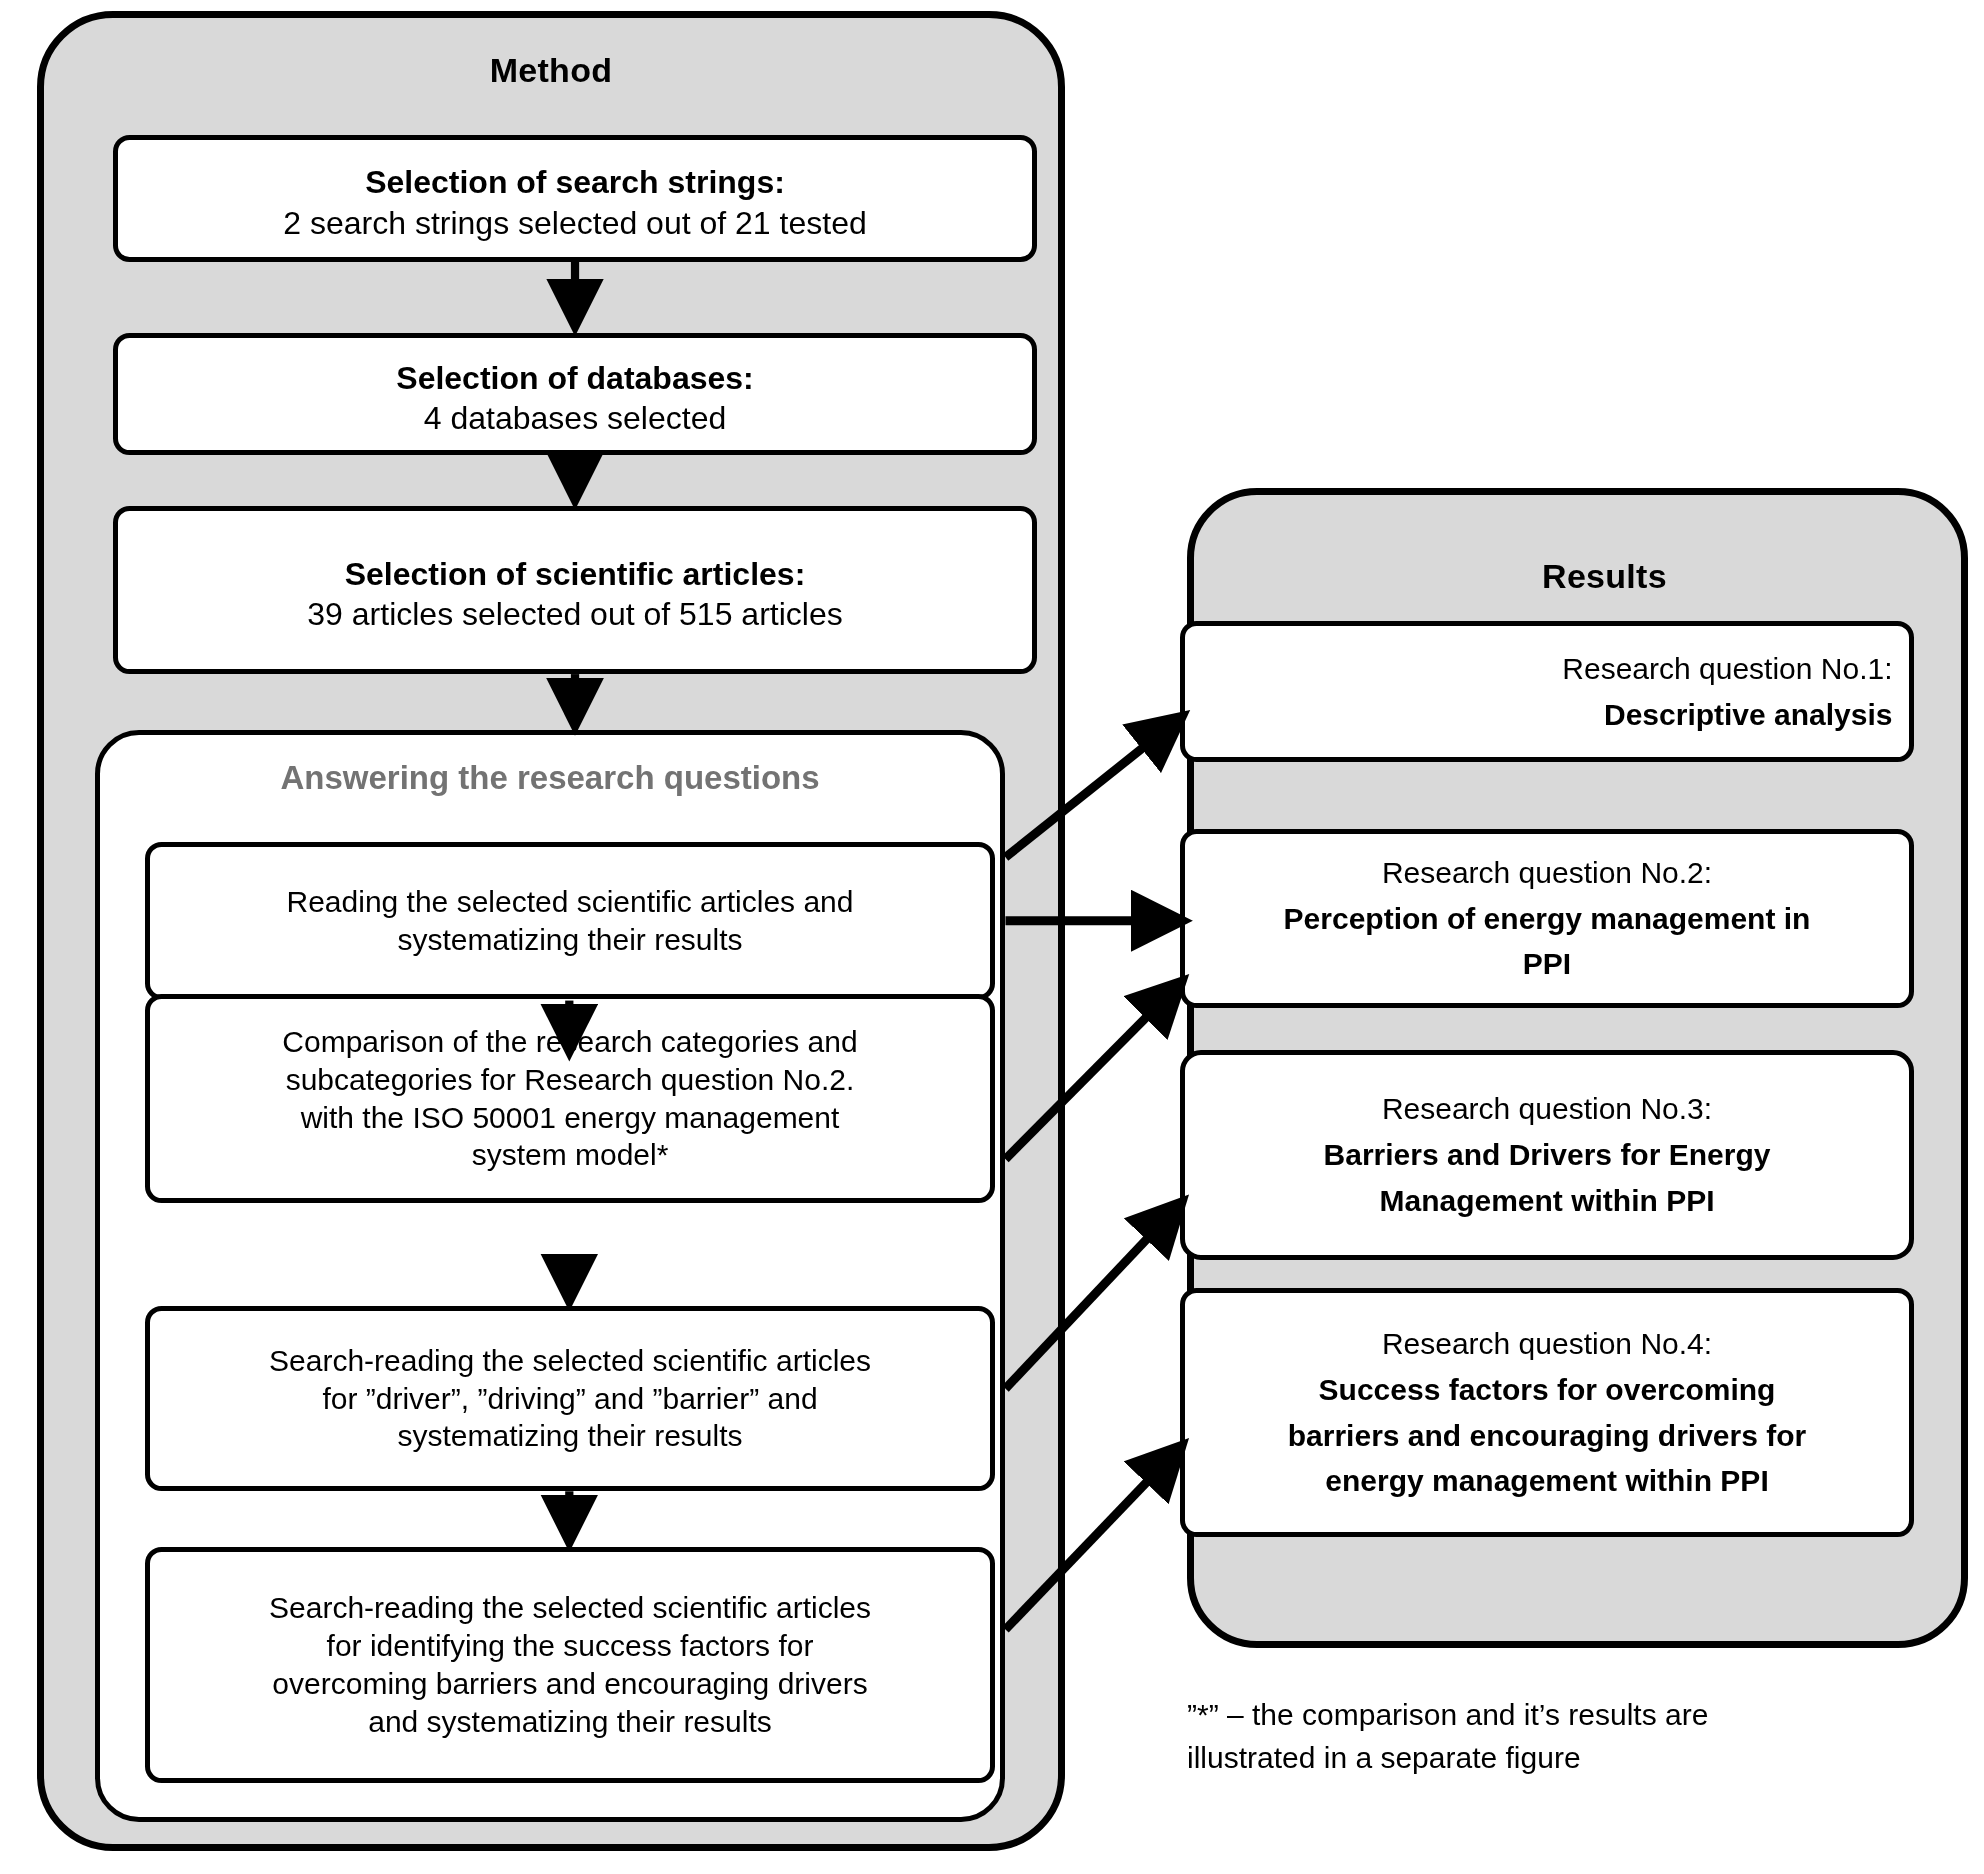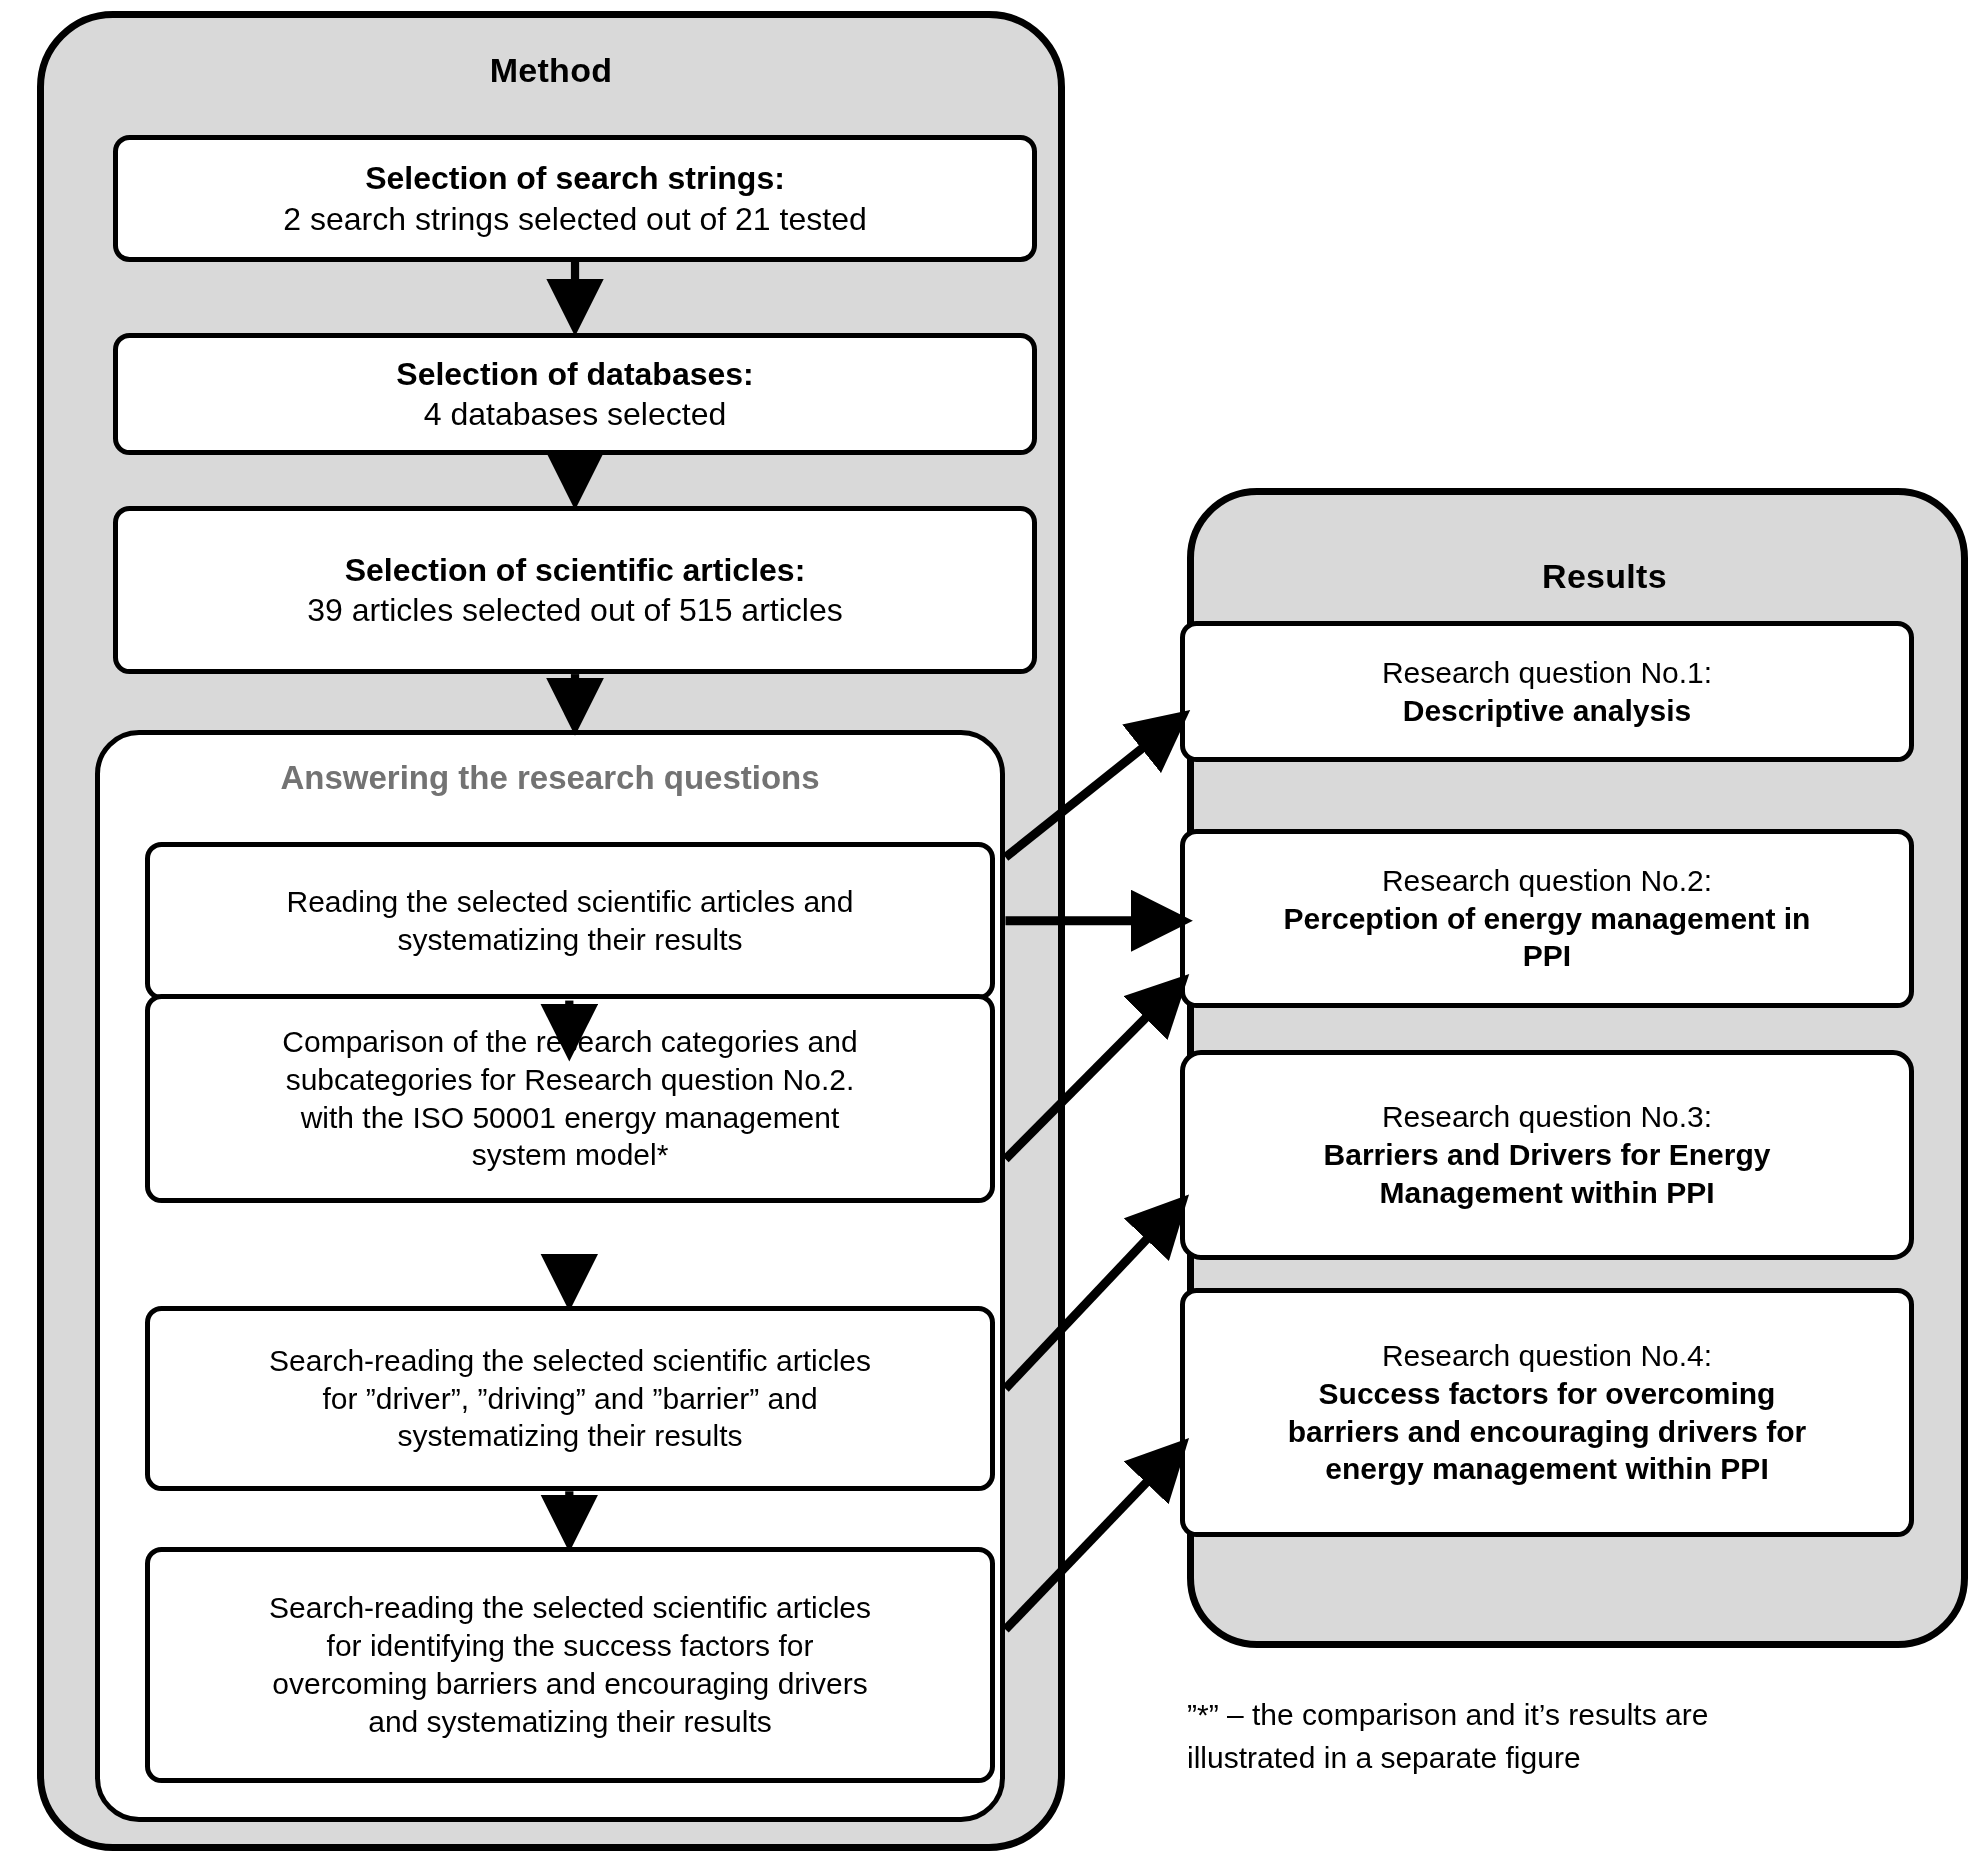--- a/index.html
+++ b/index.html
@@ -70,21 +70,21 @@
     align-items: center;
     justify-content: center;
     text-align: center;
     color: #000000;
     padding: 3.8px 16.5px;
   }
   .node .lines {
     width: 100%;
     line-height: 1.26;
   }
-  .node .l-bold { font-weight: bold; }
+  .node .l-bold { font-weight: bold; margin-top: 8px; }
   .node .l-reg  { font-weight: normal; }
 
   
   .m-node { font-size: 32px; }
 
   
   #answering-panel {
     position: absolute;
     left: 95px;
     top: 730px;
@@ -193,21 +193,21 @@
       <div class="l-reg">for identifying the success factors for</div>
       <div class="l-reg">overcoming barriers and encouraging drivers</div>
       <div class="l-reg">and systematizing their results</div>
     </div>
   </div>
 
   <div class="panel" id="results-panel">
     <div class="panel-title" id="results-title">Results</div>
   </div>
 
-  <div class="node r-node" style="left:1180px; top:621px; width:734px; height:141px;">
+  <div class="node r-node" style="left:1180px; top:621px; width:734px; height:141px;text-align:right;">
     <div class="lines">
       <div class="l-reg">Research question No.1:</div>
       <div class="l-bold">Descriptive analysis</div>
     </div>
   </div>
 
   <div class="node r-node" style="left:1180px; top:829px; width:734px; height:179px;">
     <div class="lines">
       <div class="l-reg">Research question No.2:</div>
       <div class="l-bold">Perception of energy management in</div>

